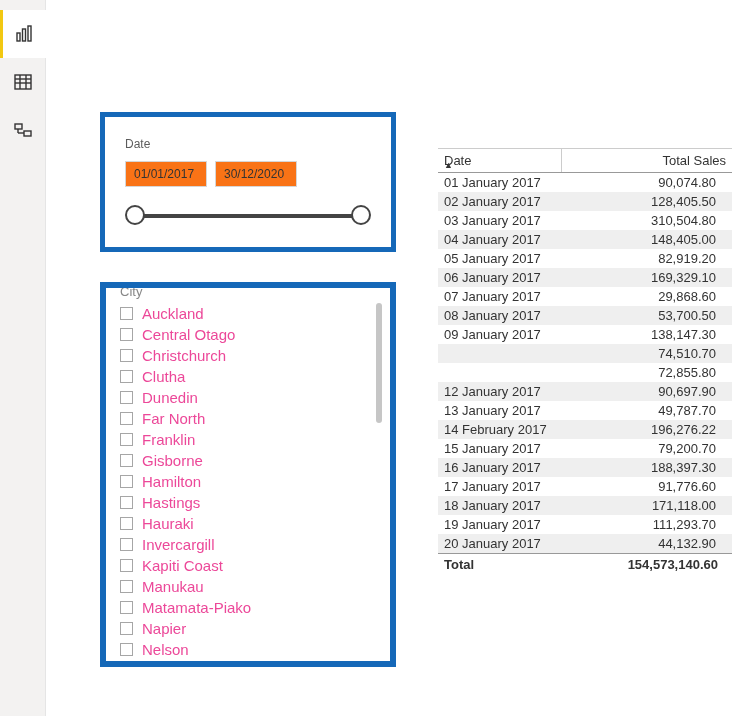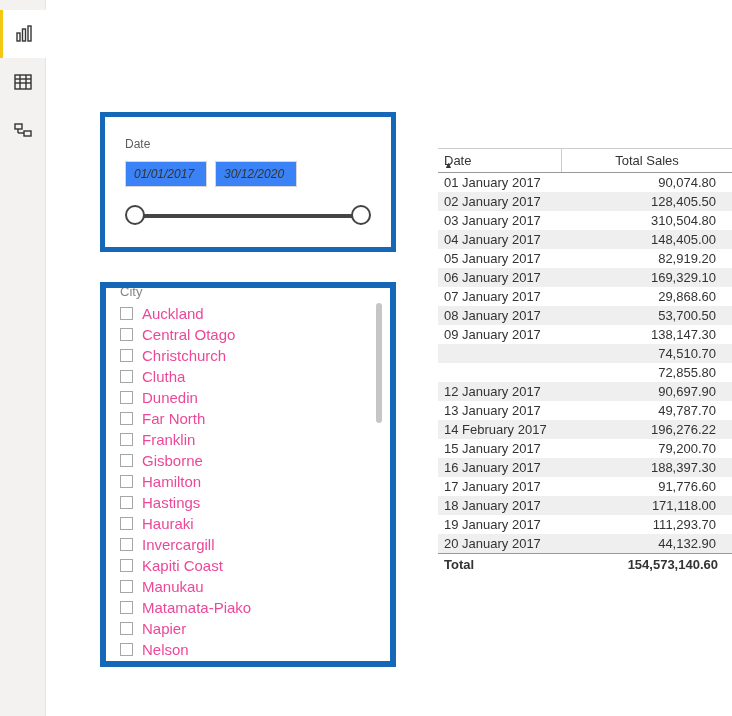--- a/index.html
+++ b/index.html
@@ -56,23 +56,22 @@
     .date-inputs {
       display: flex;
       gap: 8px;
       margin-bottom: 18px;
     }
     .date-input {
       border: 1px solid #d6d6d6;
       padding: 5px 8px;
       font-size: 12px;
       color: #333;
-      background: #3b82f6;
+      background: #f97316;
       width: 82px;
-      font-style: italic;
     }
     .range-slider {
       position: relative;
       height: 20px;
     }
     .range-track {
       position: absolute;
       left: 10px; right: 10px; top: 9px;
       height: 4px;
       background: #444;
@@ -155,21 +154,21 @@
       width: 124px;
       border-right: 1px solid #ccc;
       position: relative;
     }
     .sort-caret {
       position: absolute;
       bottom: 2px; left: 6px;
       font-size: 9px;
       color: #333;
     }
-    .sales-header .col.sales-col { flex: 1; text-align: center; }
+    .sales-header .col.sales-col { flex: 1; text-align: right; }
 
     .sales-body .row {
       display: flex;
     }
     .sales-body .row:nth-child(even) { background: #efefef; }
     .sales-body .cell {
       padding: 2px 6px;
       font-size: 13px;
     }
     .sales-body .cell.date-col { width: 124px; }

